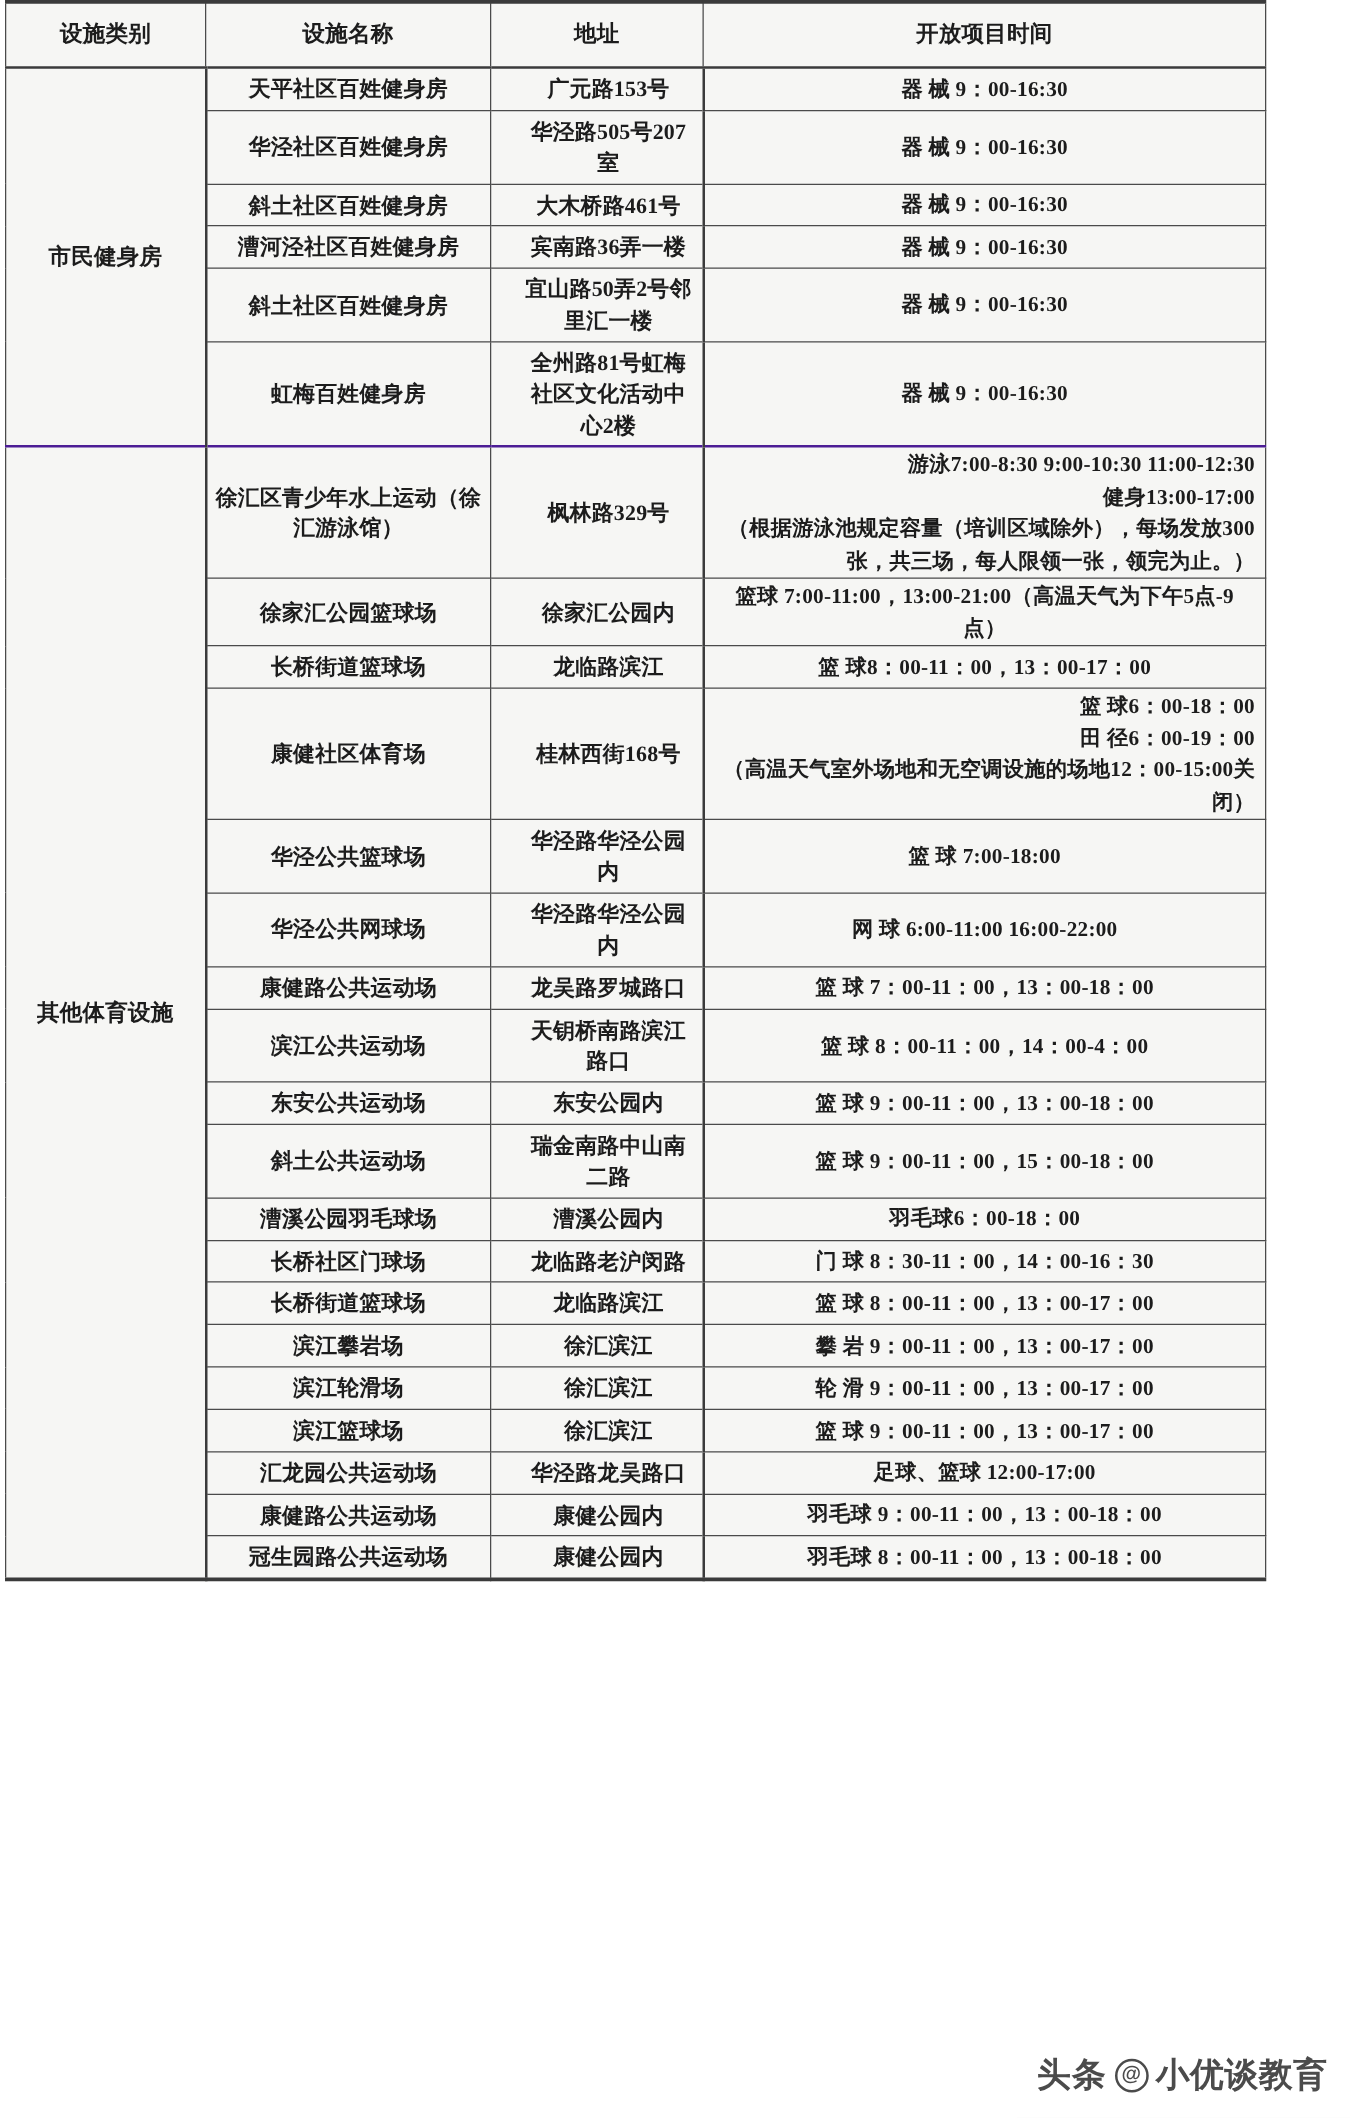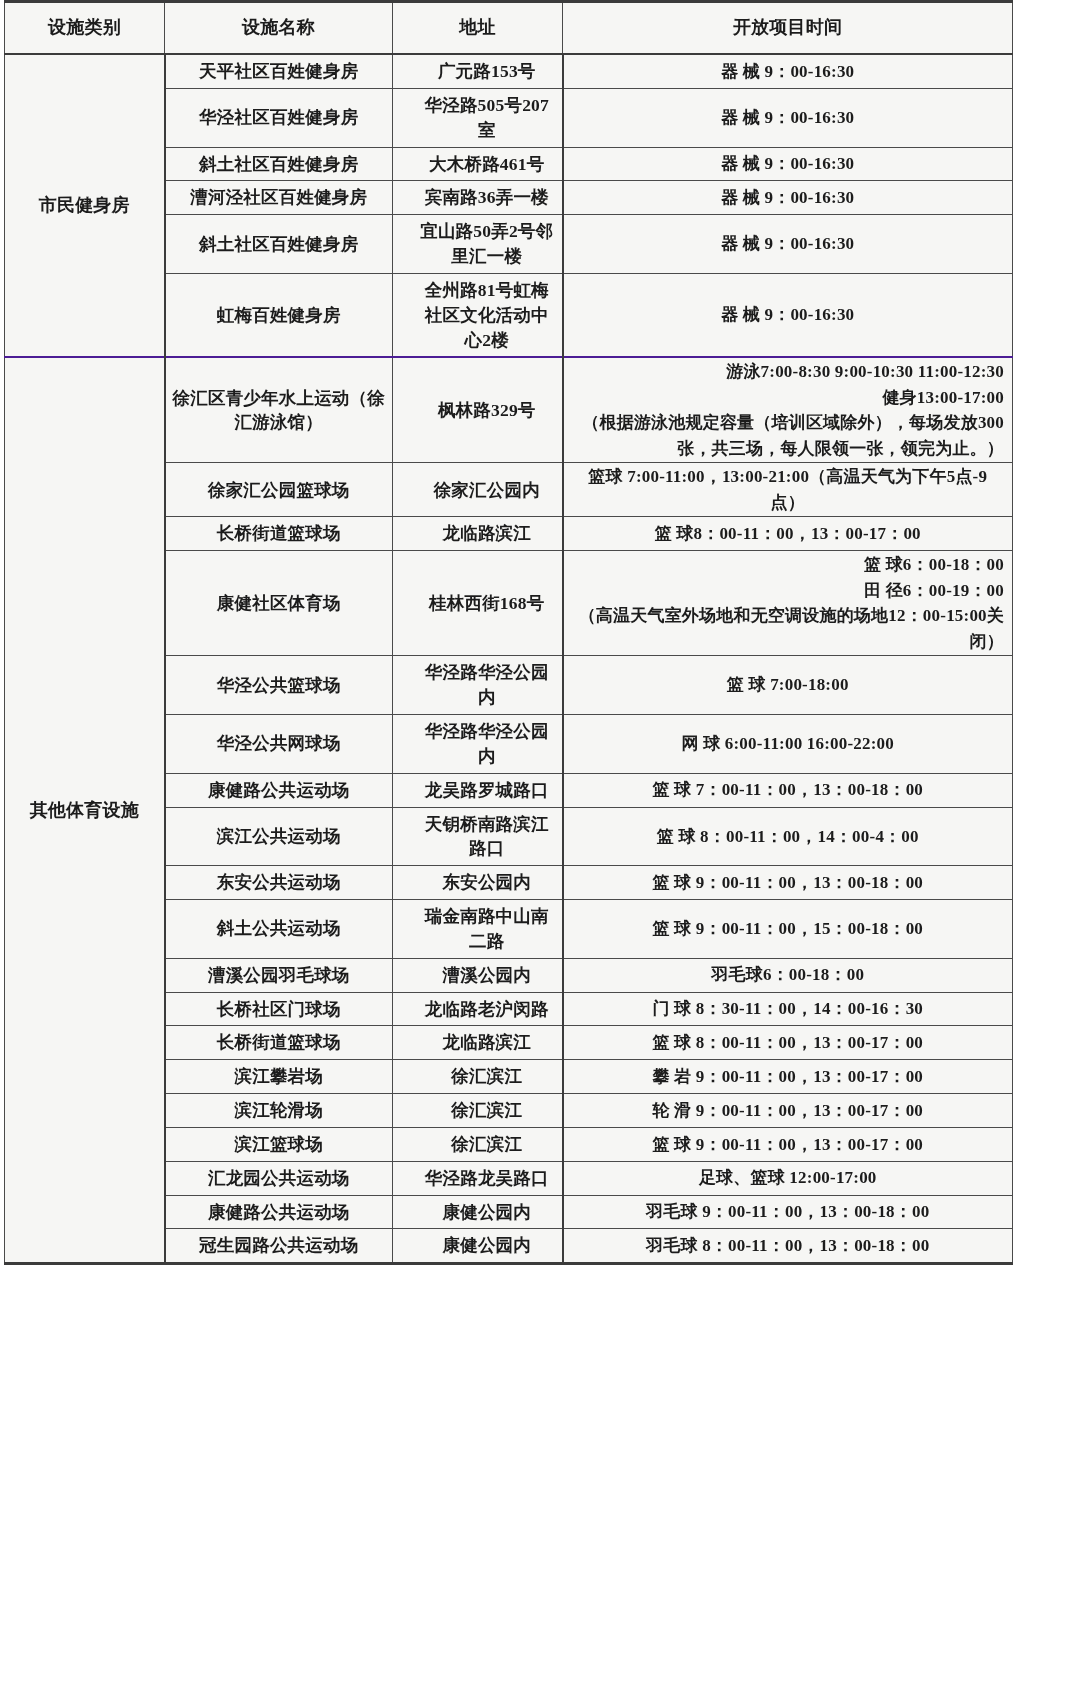--- a/index.html
+++ b/index.html
@@ -316,14 +316,19 @@
         <tr>
           <td class="name-cell">冠生园路公共运动场</td>
           <td class="addr-cell">康健公园内</td>
           <td class="time-cell">
             <span class="tline">羽毛球 8：00-11：00，13：00-18：00</span>
           </td>
         </tr>
       </tbody>
   </table>
 
+  <div id="watermark">
+    <span class="wm-brand">头条</span>
+    <span class="wm-at">@</span>
+    <span class="wm-user">小优谈教育</span>
+  </div>
 
 </div>
 
 </body></html>

